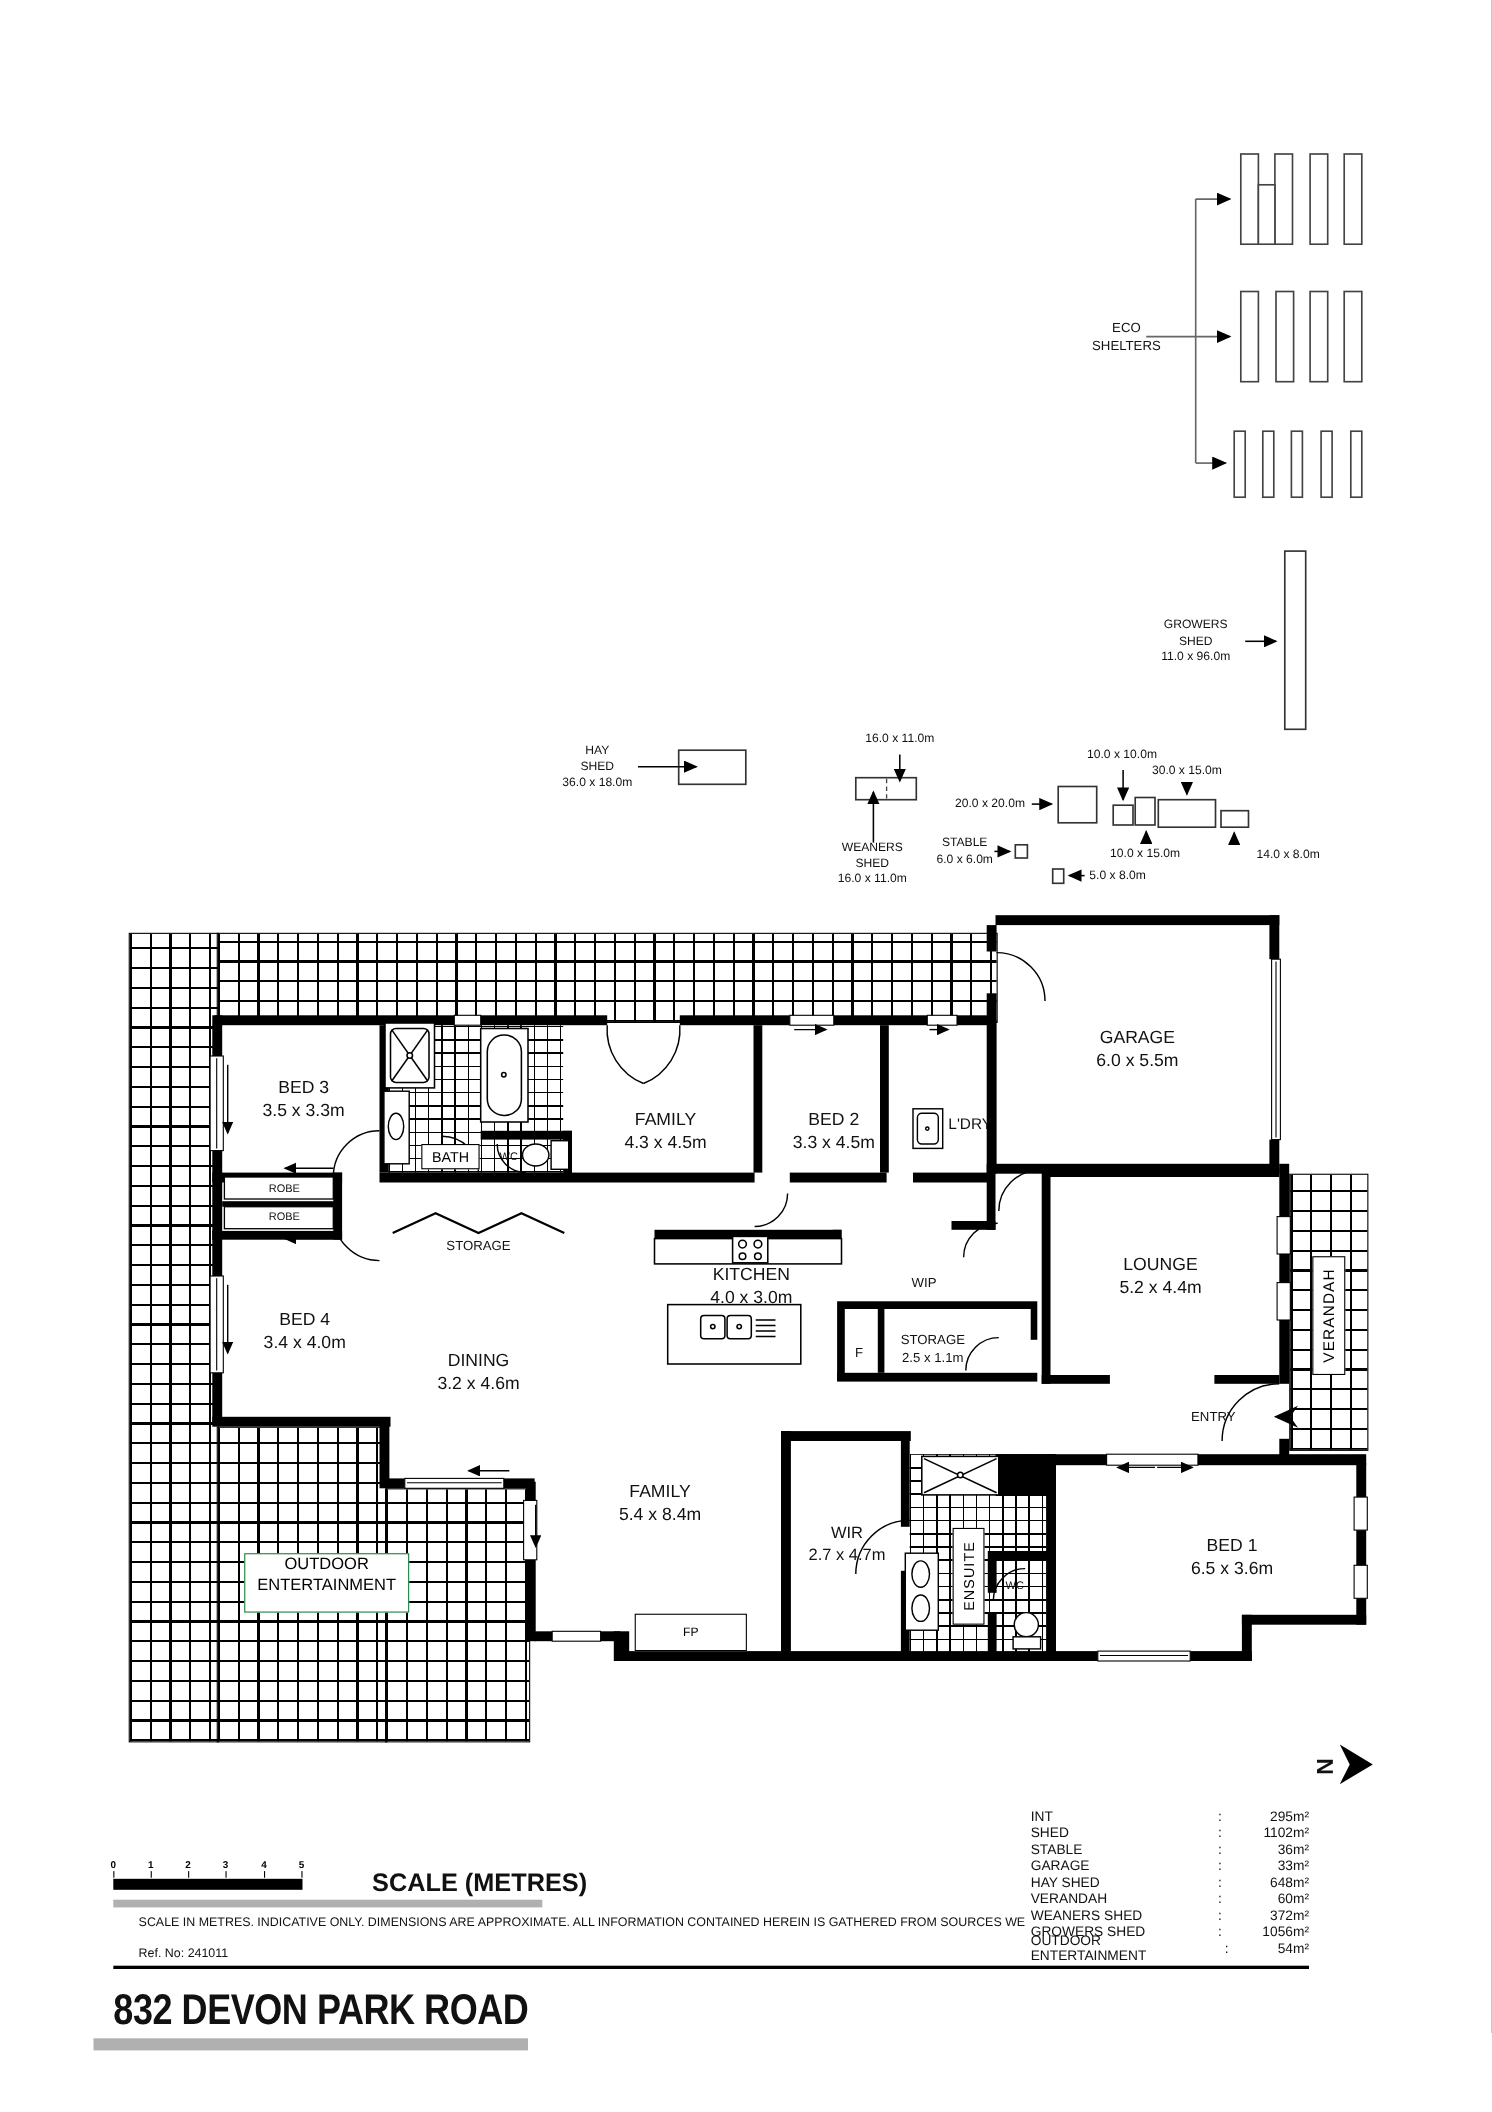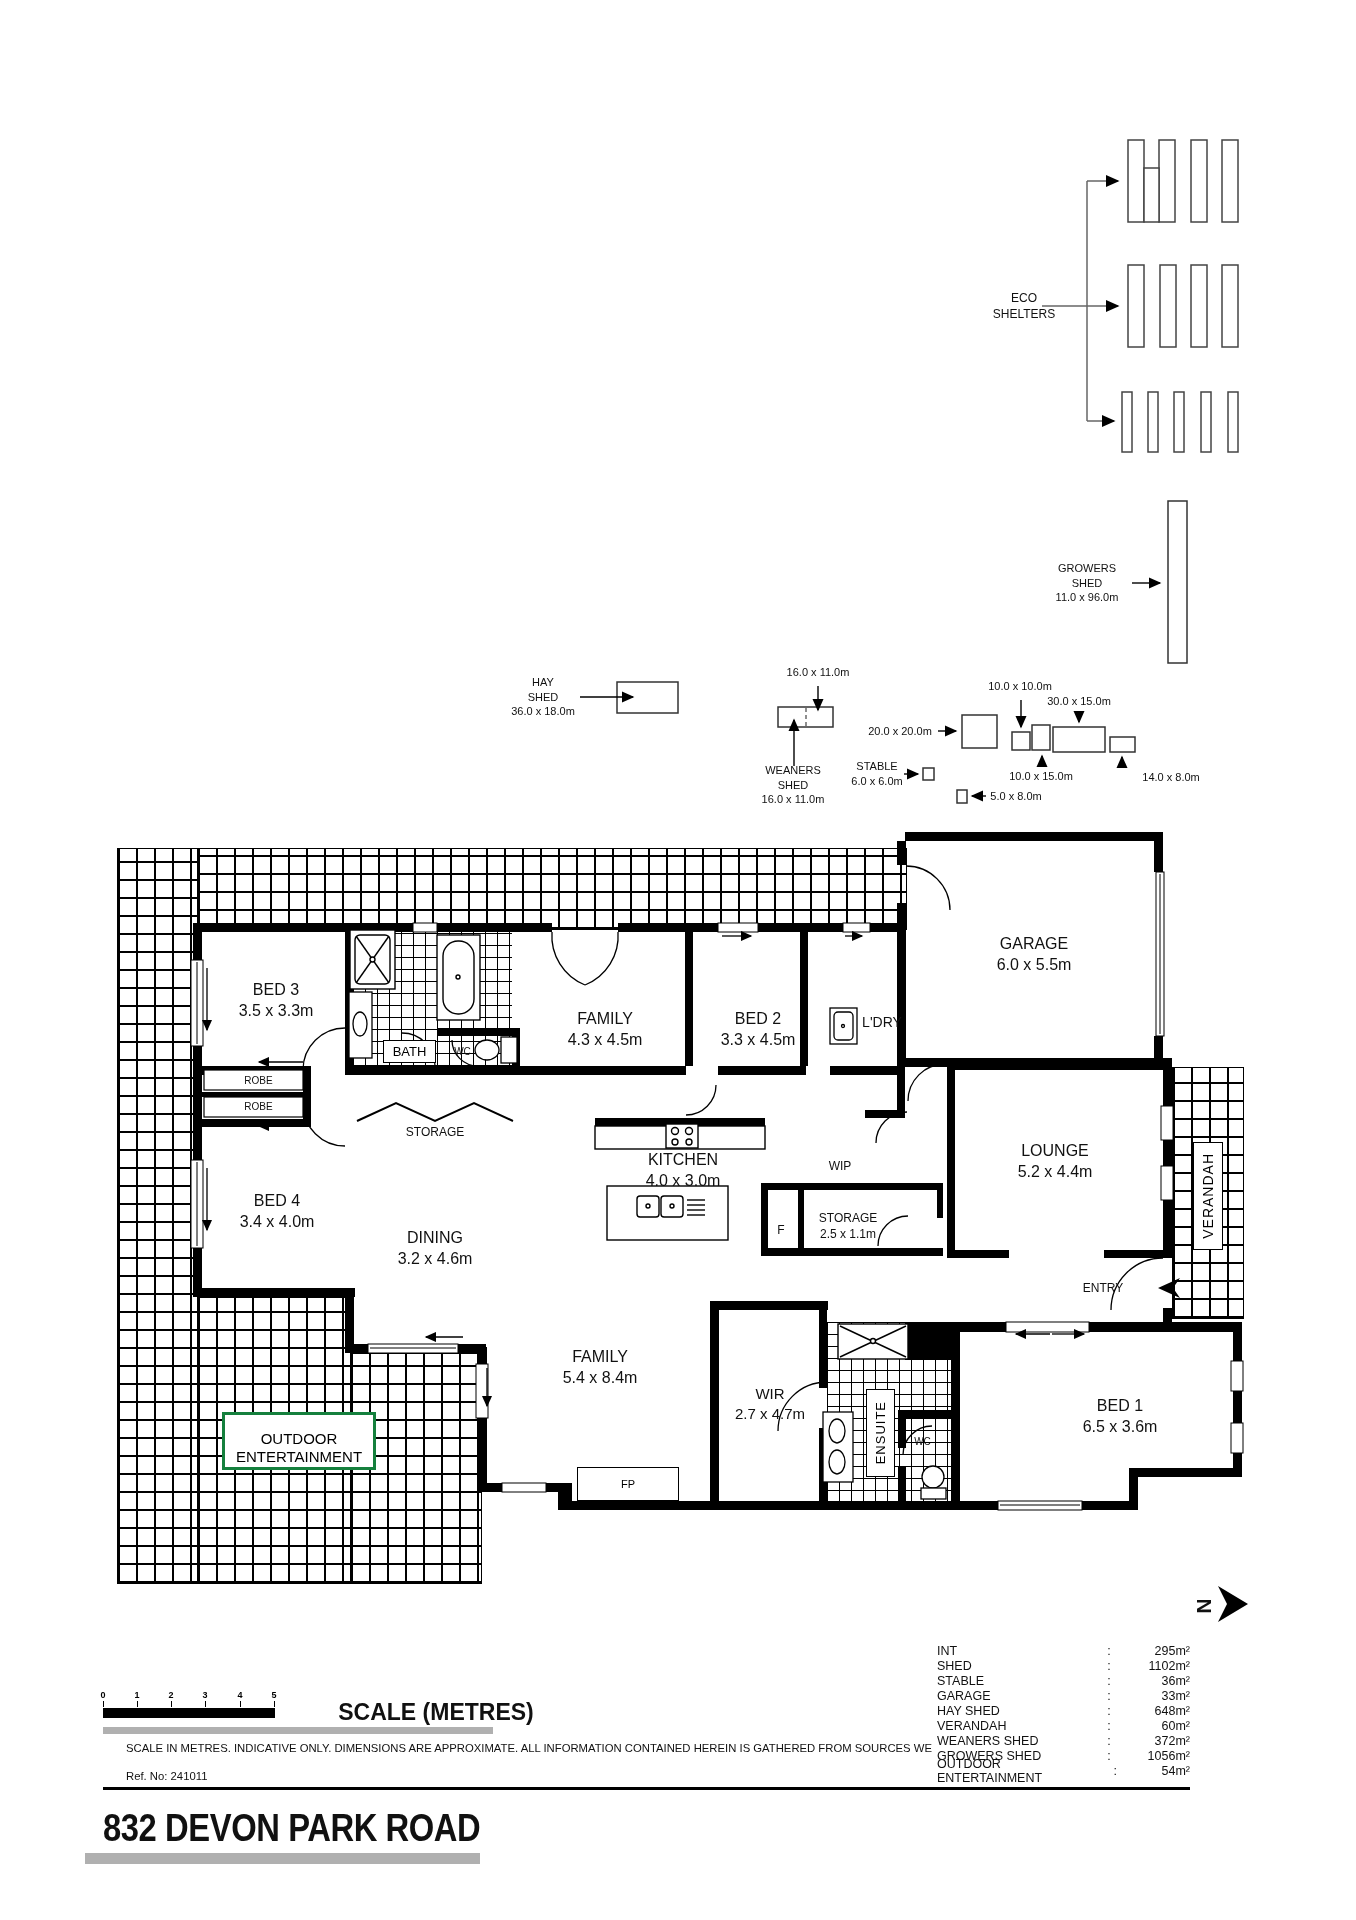--- a/index.html
+++ b/index.html
@@ -11,22 +11,22 @@
                      repeating-linear-gradient(90deg,#000 0 2px,transparent 2px 18px);}
   .hatch-sm{position:absolute;
     background-image:repeating-linear-gradient(0deg,#000 0 1.3px,transparent 1.3px 12px),
                      repeating-linear-gradient(90deg,#000 0 1.3px,transparent 1.3px 12px);}
   .lbl{position:absolute;transform:translate(-50%,-50%);text-align:center;color:#111;
        white-space:pre-line;line-height:1.32;}
   .s10{font-size:10px;padding-left:11px;} .s11{font-size:11px;} .s12{font-size:12px;} .s13{font-size:13px;}
   .s14{font-size:14px;} .s15{font-size:15px;} .s16{font-size:16px;}
   .box{position:absolute;background:#fff;border:1.5px solid #000;display:flex;
        align-items:center;justify-content:center;}
-  .box-lt{position:absolute;background:#fff;border:3px solid #15803d;display:flex;
-       align-items:flex-end;justify-content:center;}
+  .box-lt{position:absolute;background:#fff;border:1px solid #15803d;display:flex;
+       align-items:flex-start;justify-content:center;}
   .vtext{writing-mode:vertical-rl;transform:rotate(180deg);letter-spacing:1px;}
   .bar{position:absolute;background:#000;}
   .gbar{position:absolute;background:#b0b0b0;}
   .tick{position:absolute;width:1px;height:6px;background:#000;}
   .num{position:absolute;transform:translate(-50%,0);font-size:9px;font-weight:bold;}
   .disc{position:absolute;font-size:11.3px;line-height:13.5px;color:#111;margin-left:23px;}
   .areas{position:absolute;left:937px;top:1643px;width:253px;font-size:12.5px;color:#111;}
   .arow{display:flex;height:15.1px;align-items:center;gap:16px;}
   .arow .al{flex:1 1 auto;text-align:left;}
   .arow .ac{width:14px;text-align:center;}

